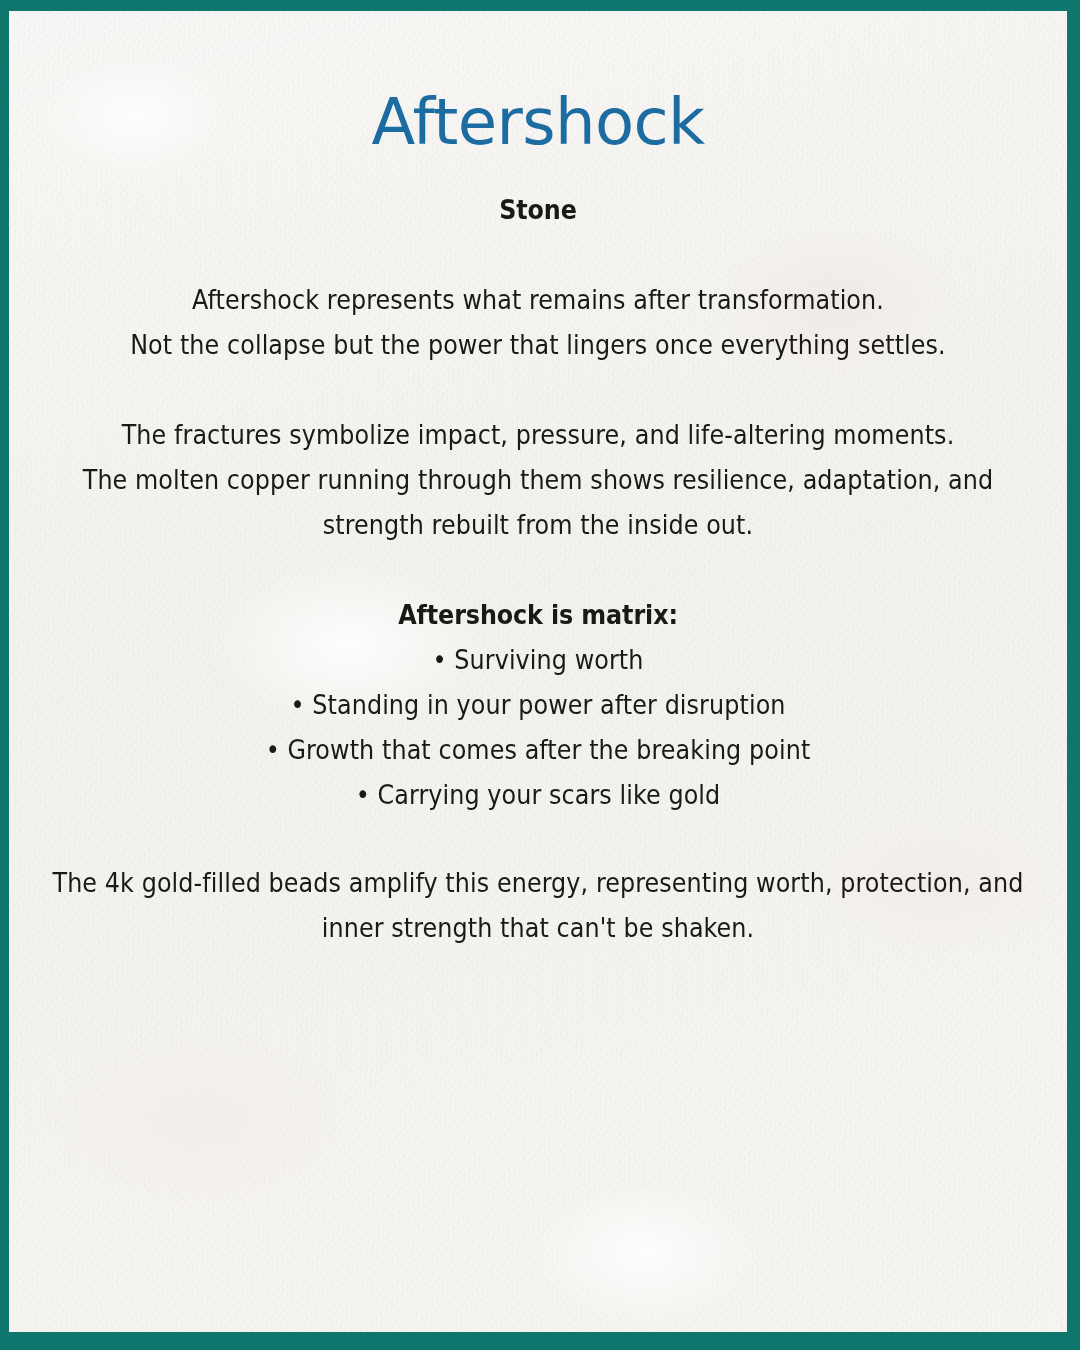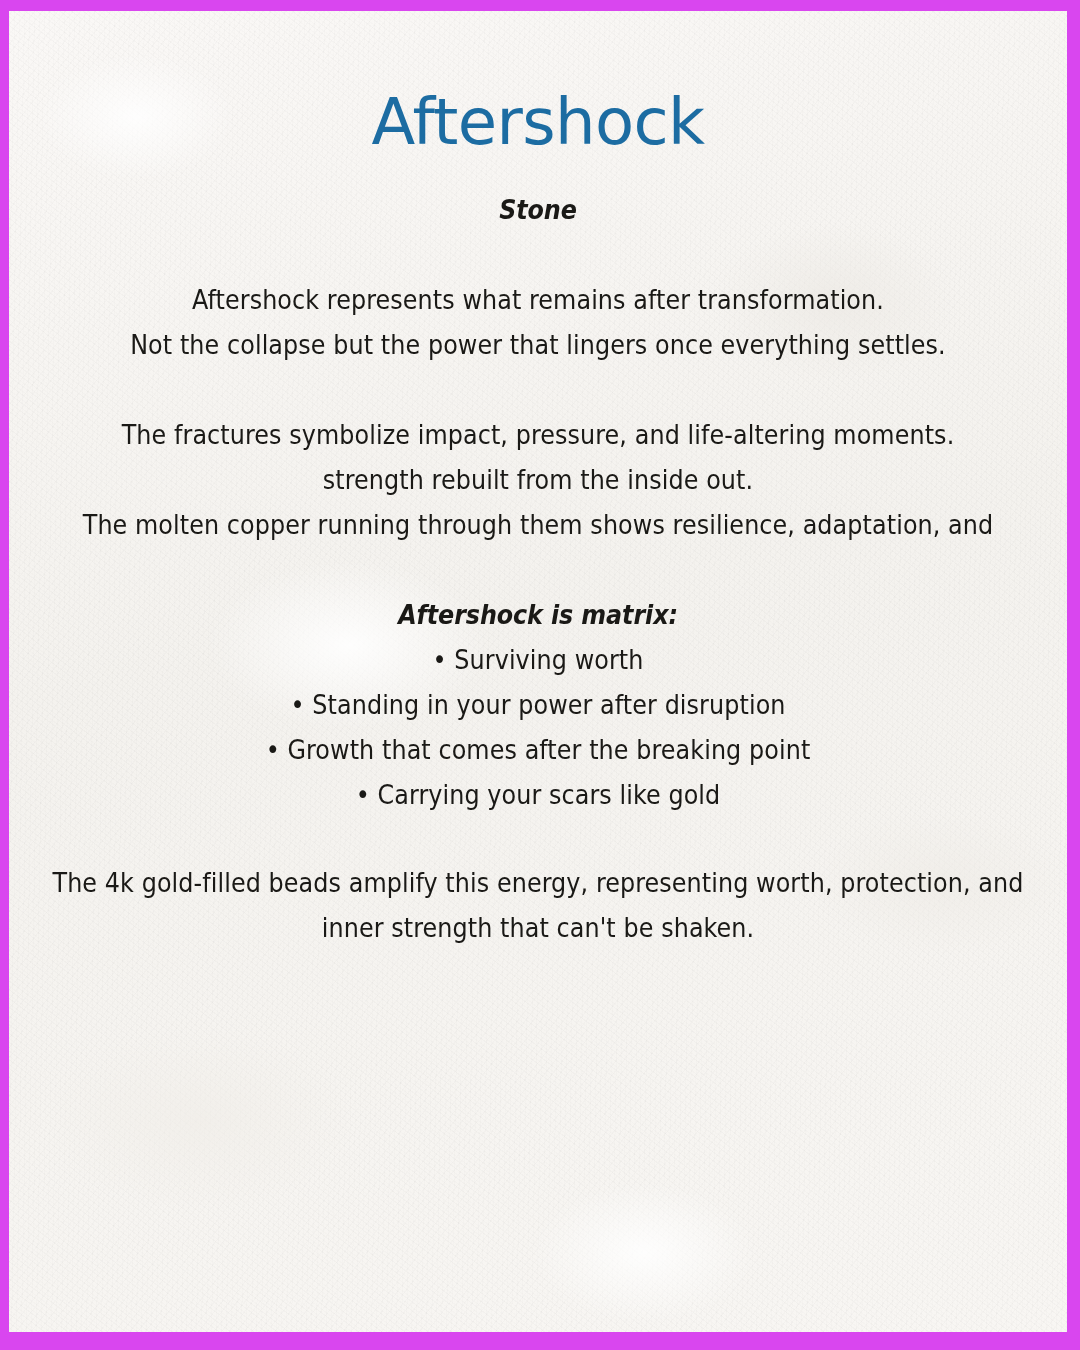--- a/index.html
+++ b/index.html
@@ -11,21 +11,21 @@
     width: 1080px;
     height: 1350px;
     overflow: hidden;
     font-family: "DejaVu Sans", sans-serif;
   }
 
   
   #frame {
     position: absolute;
     inset: 0;
-    background: #d946ef;
+    background: #0f766e;
   }
 
   
   #paper {
     position: absolute;
     left: 9px;
     top: 11px;
     width: 1058px;
     height: 1321px;
     background-color: #F7F5F2;
@@ -83,21 +83,20 @@
     font-size: 26.5px;
     line-height: 45px;
     color: #1A1916;
     letter-spacing: 0.1px;
     white-space: nowrap;
   }
 
   .line.bold {
     font-weight: 700;
     letter-spacing: -0.1px;
-    font-style: italic;
   }
 
   .gap {
     height: 45px;
   }
 
   .gap.small {
     height: 43px;
   }
 
@@ -123,22 +122,22 @@
 
       <div class="block">
         <div class="line">Aftershock represents what remains after transformation.</div>
         <div class="line">Not the collapse but the power that lingers once everything settles.</div>
       </div>
 
       <div class="gap"></div>
 
       <div class="block">
         <div class="line">The fractures symbolize impact, pressure, and life-altering moments.</div>
+        <div class="line">The molten copper running through them shows resilience, adaptation, and</div>
         <div class="line">strength rebuilt from the inside out.</div>
-        <div class="line">The molten copper running through them shows resilience, adaptation, and</div>
       </div>
 
       <div class="gap"></div>
 
       <div class="block">
         <div class="line bold">Aftershock is matrix:</div>
         <div class="line">
           <span>•</span>
           <span>Surviving worth</span>
         </div>

